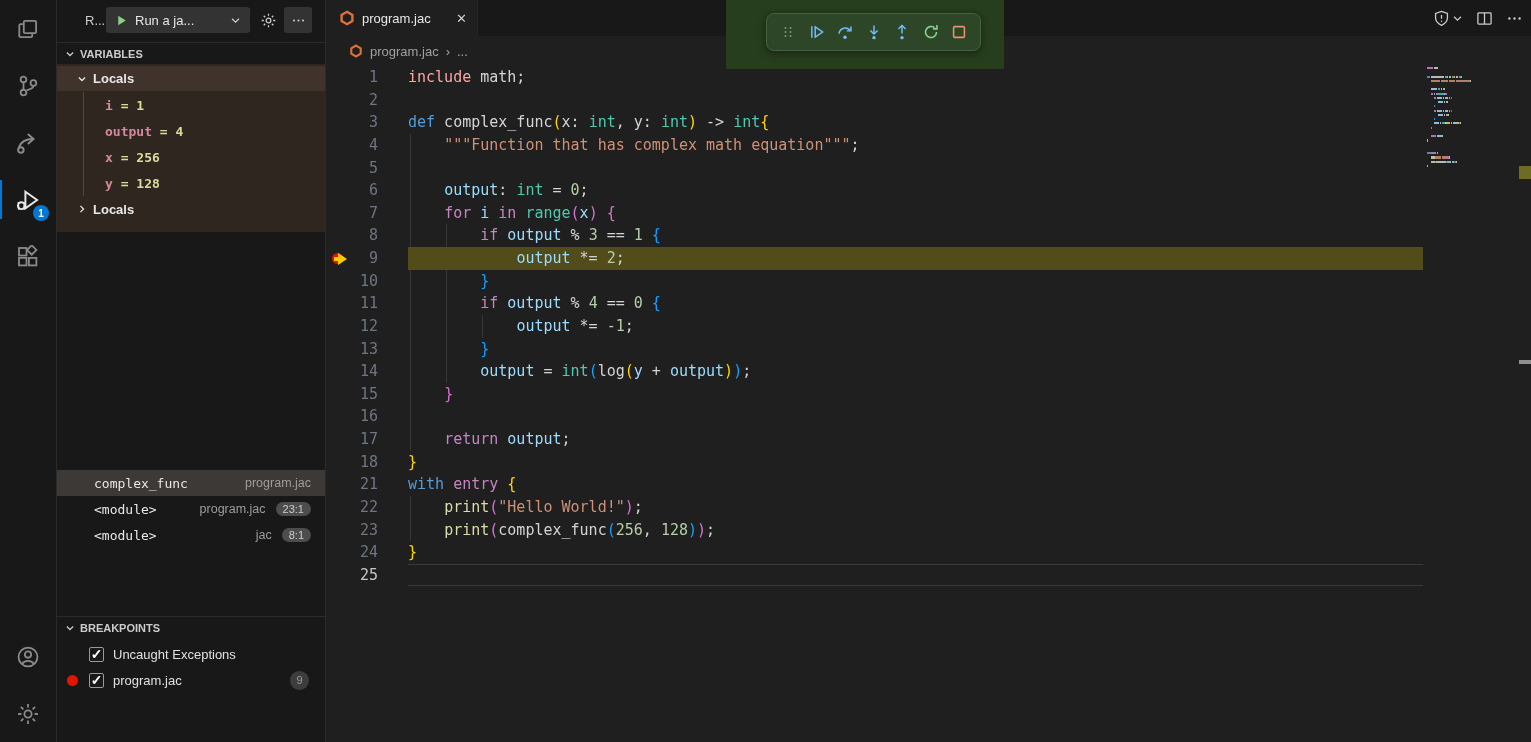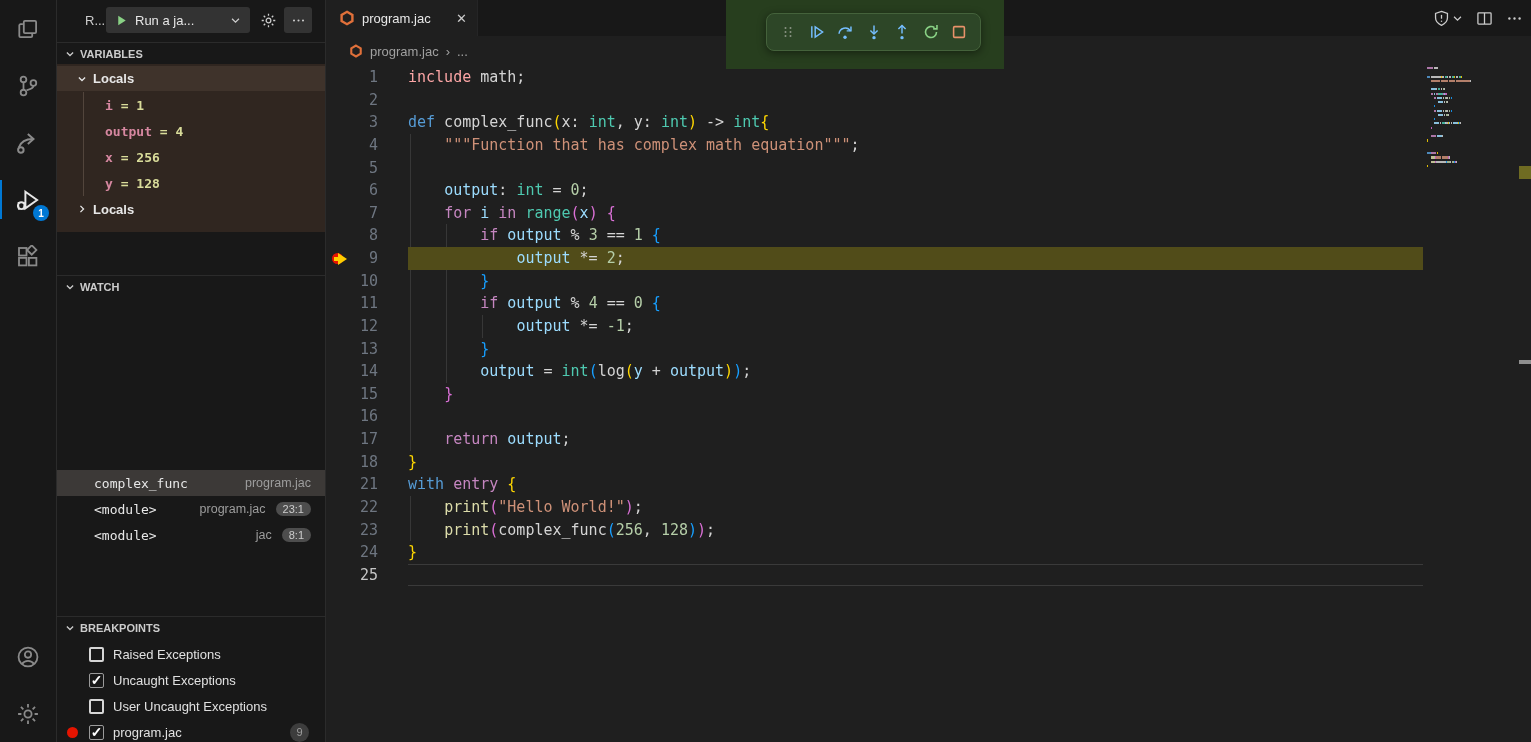--- a/index.html
+++ b/index.html
@@ -273,28 +273,20 @@
       <div class="row-globals">
         <span style="display:flex">
           <svg width="10" height="10" viewBox="0 0 16 16" fill="none" stroke="currentColor" stroke-width="2">
               <path d="M5.5 3 10.5 8 5.5 13"></path>
             </svg>
         </span>
         <span>Locals</span>
       </div>
     </div>
 
-    <div class="section-header" style="top:275px">
-      <span style="display:flex">
-        <svg width="10" height="10" viewBox="0 0 16 16" fill="none" stroke="currentColor" stroke-width="2">
-            <path d="M3 5.5 8 10.5 13 5.5"></path>
-          </svg>
-      </span>
-      <span>WATCH</span>
-    </div>
 
     <div class="frames">
         <div class="frame-row selected">
           <span class="frame-name">complex_func</span>
           <span class="frame-file">program.jac</span>
         </div>
         <div class="frame-row">
           <span class="frame-name">&lt;module&gt;</span>
           <span class="frame-file">program.jac</span>
           <span class="pill-badge">23:1</span>
@@ -309,30 +301,22 @@
     <div class="section-header" style="top:616px">
       <span style="display:flex">
         <svg width="10" height="10" viewBox="0 0 16 16" fill="none" stroke="currentColor" stroke-width="2">
             <path d="M3 5.5 8 10.5 13 5.5"></path>
           </svg>
       </span>
       <span>BREAKPOINTS</span>
     </div>
     <div class="bp-rows">
         <div class="bp-row">
-          <span class="bp-check"></span>
-          <span>Raised Exceptions</span>
-        </div>
-        <div class="bp-row">
           <span class="bp-check checked">✓</span>
           <span>Uncaught Exceptions</span>
-        </div>
-        <div class="bp-row">
-          <span class="bp-check"></span>
-          <span>User Uncaught Exceptions</span>
         </div>
         <div class="bp-row">
           <span class="bp-dot"></span>
           <span class="bp-check checked">✓</span>
           <span>program.jac</span>
           <span class="round-badge">9</span>
         </div>
       </div>
   </aside>
 

